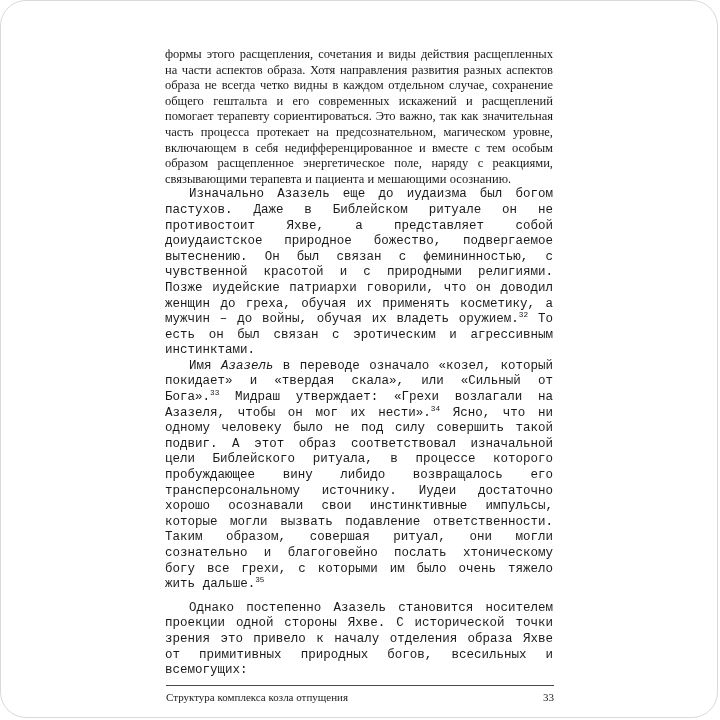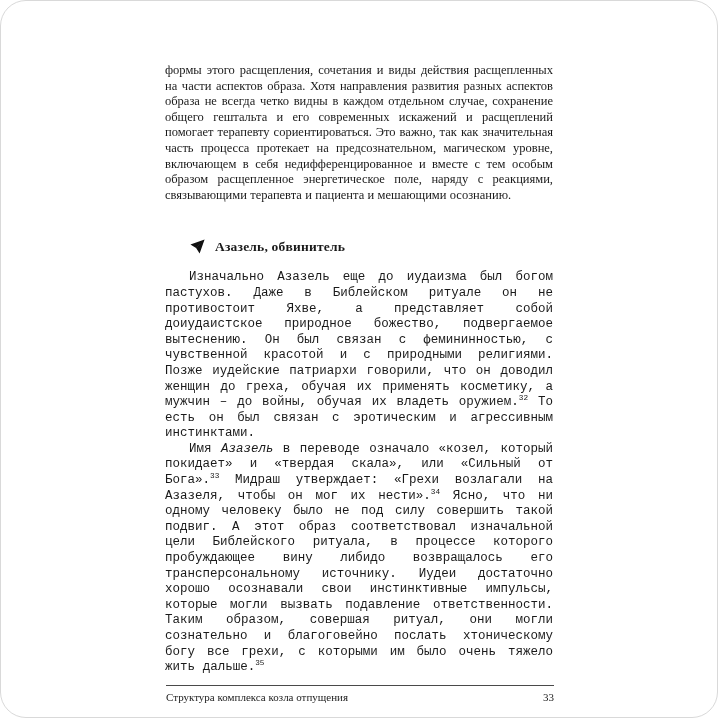--- a/index.html
+++ b/index.html
@@ -14,21 +14,21 @@
     box-sizing: border-box;
     background: #ffffff;
     border: 1px solid #d9d9d9;
     border-radius: 26px;
     font-family: "Liberation Serif", "DejaVu Serif", serif;
     color: #1a1a1a;
     overflow: hidden;
   }
   .content {
     width: 388px;
-    margin: 16px auto;
+    margin: 0 auto;
     padding-top: 46px;
   }
   .para {
     margin: 0;
     font-size: 12.5px;
     line-height: 15.6px;
     text-align: justify;
     word-spacing: 0.2px;
   }
   .para sup {
@@ -78,33 +78,25 @@
   }
 </style>
 </head>
 <body>
 
 <div class="page">
   <div class="content">
 
     <p class="para">формы этого расщепления, сочетания и виды действия расщепленных на части аспектов образа. Хотя направления развития разных аспектов образа не всегда четко видны в каждом отдельном случае, сохранение общего гештальта и его современных искажений и расщеплений помогает терапевту сориентироваться. Это важно, так как значительная часть процесса протекает на предсознательном, магическом уровне, включающем в себя недифференцированное и вместе с тем особым образом расщепленное энергетическое поле, наряду с реакциями, связывающими терапевта и пациента и мешающими осознанию.</p>
 
-    <div class="section-heading">
-      <span class="icon">
-        <svg viewBox="0 0 24 24" width="17" height="17" aria-hidden="true">
-          <path fill="#111111" d="M2 9 L22 2 L15 22 L10 14 Z"></path>
-          <path fill="#ffffff" d="M10 14 L22 2 L11.3 12.6 Z"></path>
-        </svg>
-      </span>
-      <span class="heading-text">Азазель, обвинитель</span>
-    </div>
 
     <div>
       <p class="para indent">Изначально Азазель еще до иудаизма был богом пастухов. Даже в Библейском ритуале он не противостоит Яхве, а представляет собой доиудаистское природное божество, подвергаемое вытеснению. Он был связан с фемининностью, с чувственной красотой и с природными религиями. Позже иудейские патриархи говорили, что он доводил женщин до греха, обучая их применять косметику, а мужчин – до войны, обучая их владеть оружием.<sup>32</sup> То есть он был связан с эротическим и агрессивным инстинктами.</p>
       <p class="para indent">Имя <em>Азазель</em> в переводе означало «козел, который покидает» и «твердая скала», или «Сильный от Бога».<sup>33</sup> Мидраш утверждает: «Грехи возлагали на Азазеля, чтобы он мог их нести».<sup>34</sup> Ясно, что ни одному человеку было не под силу совершить такой подвиг. А этот образ соответствовал изначальной цели Библейского ритуала, в процессе которого пробуждающее вину либидо возвращалось его трансперсональному источнику. Иудеи достаточно хорошо осознавали свои инстинктивные импульсы, которые могли вызвать подавление ответственности. Таким образом, совершая ритуал, они могли сознательно и благоговейно послать хтоническому богу все грехи, с которыми им было очень тяжело жить дальше.<sup>35</sup></p>
+      <p class="para indent para-gap">Однако постепенно Азазель становится носителем проекции одной стороны Яхве. С исторической точки зрения это привело к началу отделения образа Яхве от примитивных природных богов, всесильных и всемогущих:</p>
     </div>
 
   </div>
 
   <div class="footer">
     <span>Структура комплекса козла отпущения</span>
     <span>33</span>
   </div>
 </div>
 

